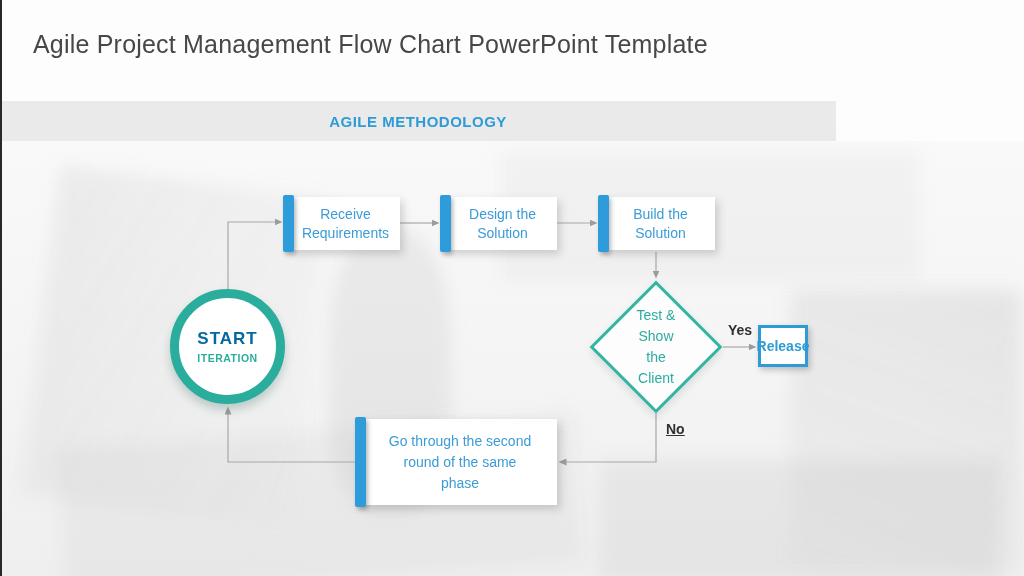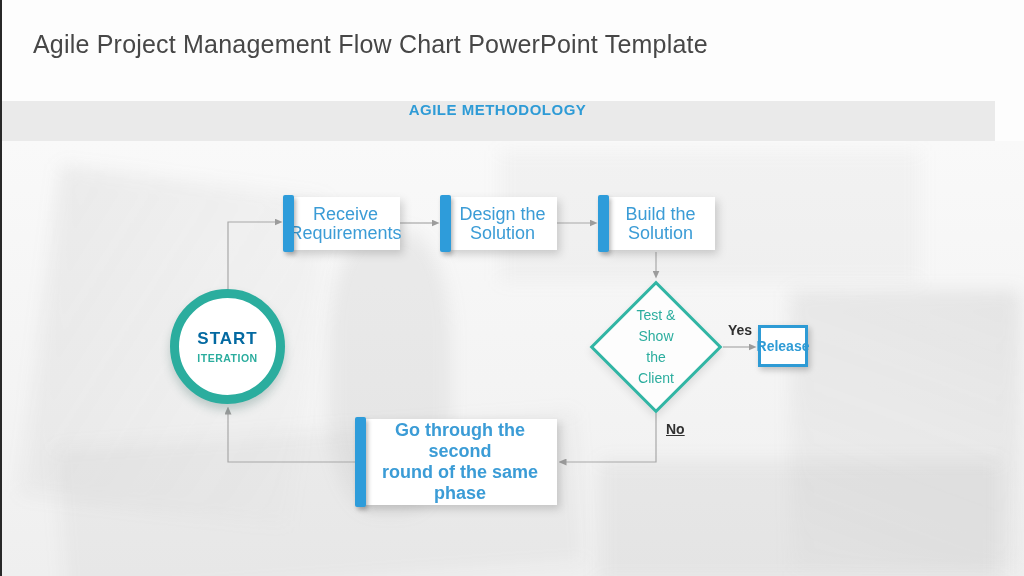--- a/index.html
+++ b/index.html
@@ -15,38 +15,38 @@
   .b3{left:500px;top:10px;width:420px;height:130px;background:rgba(150,150,150,.07);}
   .b4{left:790px;top:150px;width:230px;height:280px;background:linear-gradient(200deg,rgba(105,105,105,.12),rgba(185,185,185,.03));}
   .b5{left:60px;top:290px;width:520px;height:150px;background:rgba(135,135,135,.08);transform:rotate(-4deg);}
   .b6{left:600px;top:320px;width:400px;height:120px;background:rgba(118,118,118,.09);}
 
   .edge-strip{position:absolute;left:0;top:0;width:2px;height:576px;background:#282828;z-index:6;}
 
   .title{position:absolute;left:33px;top:30px;margin:0;font-size:25px;font-weight:400;
     color:#474747;letter-spacing:.2px;z-index:3;}
 
-  .banner{position:absolute;left:0;top:101px;width:995px;height:40px;background:#EAEAEA;
-    display:flex;align-items:flex-start;justify-content:center;z-index:3;}
+  .banner{position:absolute;left:0;top:101px;width:836px;height:40px;background:#EAEAEA;
+    display:flex;align-items:center;justify-content:center;z-index:3;}
   .banner span{color:#2E9BD6;font-size:15px;font-weight:bold;letter-spacing:.5px;}
 
   svg.connectors{position:absolute;left:0;top:0;z-index:1;}
 
   
   .pbox{position:absolute;z-index:2;}
   .pbox .bar{position:absolute;left:0;top:-2px;bottom:-2px;width:11px;background:#2E9CDA;
     border-radius:2px;box-shadow:2px 3px 4px rgba(50,50,50,.35);z-index:2;}
   .pbox .body{position:absolute;left:8px;right:0;top:0;bottom:0;background:#ffffff;
     box-shadow:3px 4px 8px rgba(100,100,100,.28);display:flex;flex-direction:column;
     justify-content:center;align-items:center;z-index:1;}
-  .pbox .body span{display:block;color:#3B9CD6;font-size:18px;line-height:19px;text-align:center;}
+  .pbox .body span{display:block;color:#3B9CD6;font-size:14px;line-height:19px;text-align:center;}
   .step{top:197px;width:117px;height:53px;}
   .step1{left:283px;} .step2{left:440px;} .step3{left:598px;}
   .loopbox{left:355px;top:419px;width:202px;height:86px;}
-  .loopbox .body span{line-height:21px;font-weight:bold;}
+  .loopbox .body span{line-height:21px;}
 
   
   .circle{position:absolute;left:170px;top:289px;width:115px;height:115px;box-sizing:border-box;
     border:9px solid #2BAD9E;border-radius:50%;background:#ffffff;z-index:2;
     display:flex;flex-direction:column;align-items:center;justify-content:center;
     box-shadow:0 6px 10px rgba(70,115,108,.30);}
   .circle .start{color:#0369a1;font-size:17px;font-weight:bold;letter-spacing:1px;}
   .circle .iter{color:#2BAD9E;font-size:10.5px;font-weight:bold;letter-spacing:.5px;margin-top:3px;}
 
   

